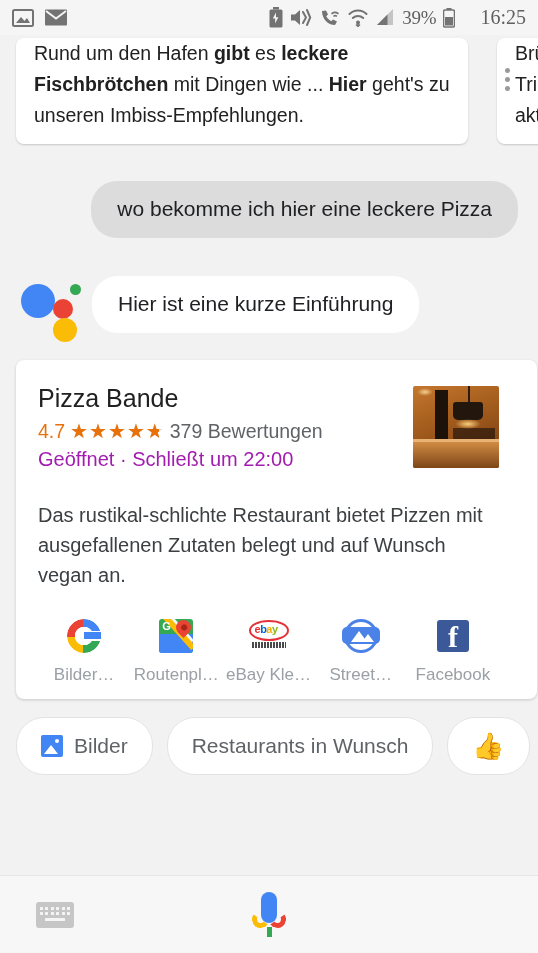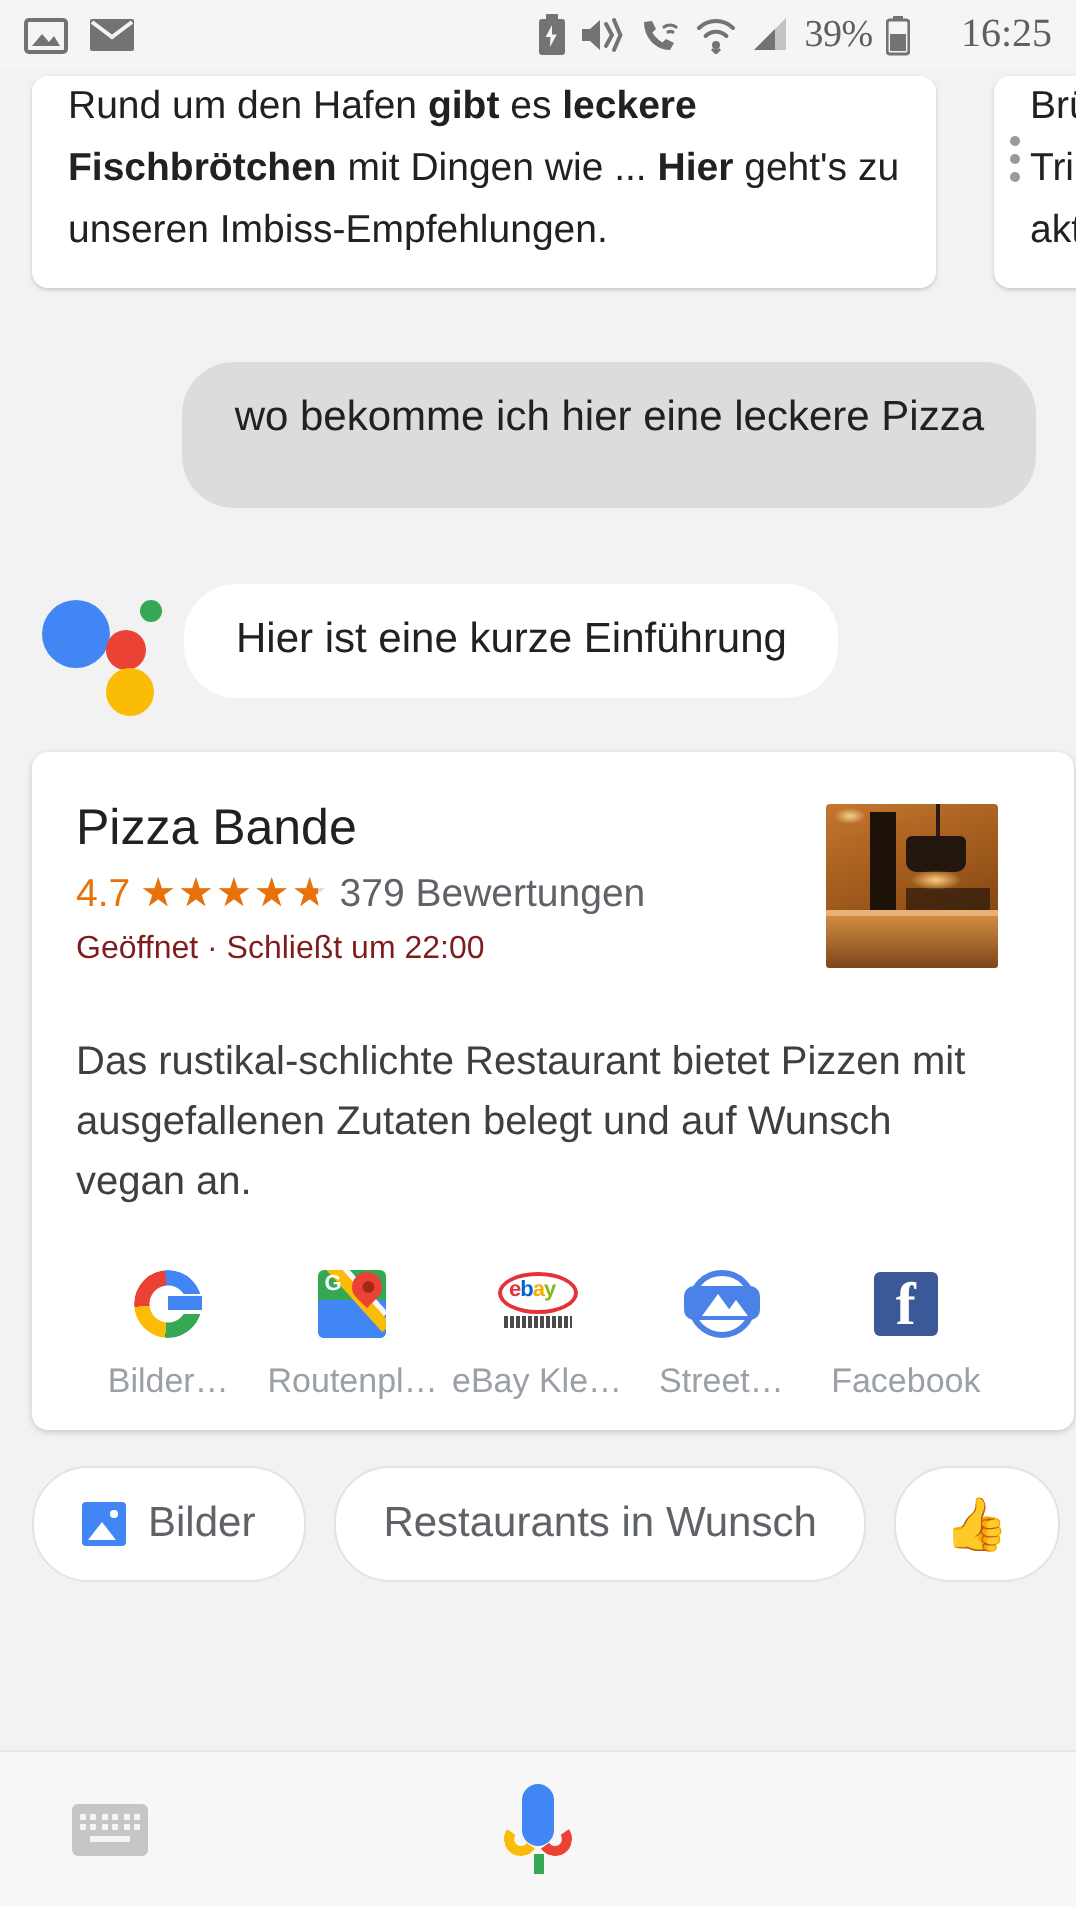--- a/index.html
+++ b/index.html
@@ -62,21 +62,21 @@
     display: block; width: 5px; height: 5px; border-radius: 50%;
     background: #9a9a9a; margin-bottom: 4px;
   }
 
   
   .userrow { display: flex; justify-content: flex-end; padding: 34px 20px 0 20px; }
   .userbubble {
     background: #dcdcdc;
     color: #202124;
     border-radius: 26px;
-    padding: 16px 26px 33px 26px;
+    padding: 16px 26px 17px 26px;
     font-size: 21px;
     line-height: 24px;
     max-width: 480px;
   }
 
   
   .assistrow { display: flex; align-items: center; padding: 36px 0 0 20px; }
   .glogo { width: 60px; height: 60px; position: relative; flex: 0 0 auto; }
   .glogo .d-blue { position: absolute; left: 1px; top: 10px; width: 34px; height: 34px; border-radius: 50%; background: #4285f4; }
   .glogo .d-red { position: absolute; left: 33px; top: 25px; width: 20px; height: 20px; border-radius: 50%; background: #ea4335; }
@@ -104,21 +104,21 @@
   .pc-head { display: flex; }
   .pc-info { flex: 1 1 auto; min-width: 0; }
   .pc-title { font-size: 25px; color: #212121; line-height: 32px; margin-bottom: 4px; }
   .pc-ratingline { display: flex; align-items: center; gap: 5px; line-height: 26px; }
   .pc-score { color: #e8710a; font-size: 19.5px; }
   .stars { position: relative; display: inline-block; font-size: 20px; line-height: 20px; letter-spacing: 1px; }
   .stars .bg { color: #dadada; }
   .stars .fg { position: absolute; left: 0; top: 0; overflow: hidden; color: #e8710a; white-space: nowrap; }
   .pc-reviews { font-size: 19.5px; color: #5f6368; }
   .pc-sub { font-size: 19.5px; color: #5f6368; line-height: 30px; }
-  .pc-hours { font-size: 16px; color: #7f1d1d; line-height: 30px; }
+  .pc-hours { font-size: 20px; color: #a21caf; line-height: 30px; }
   .pc-thumb {
     width: 86px; height: 82px; flex: 0 0 auto; margin-left: 10px; margin-top: 4px;
     border-radius: 2px; overflow: hidden; position: relative;
     background: linear-gradient(160deg,#c4772f 0%, #a8601f 35%, #8a4a16 70%, #6d3a12 100%);
   }
   .pc-thumb .lampshade {
     position: absolute; right: 16px; top: 16px; width: 30px; height: 18px;
     background: #23160d; border-radius: 3px 3px 5px 5px;
   }
   .pc-thumb .lampcord {

